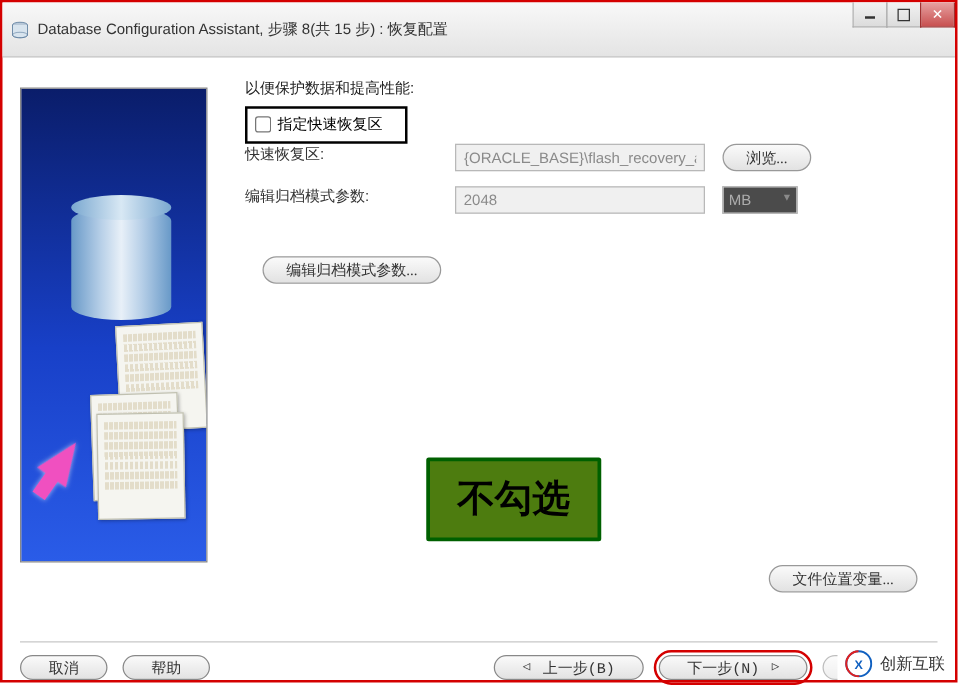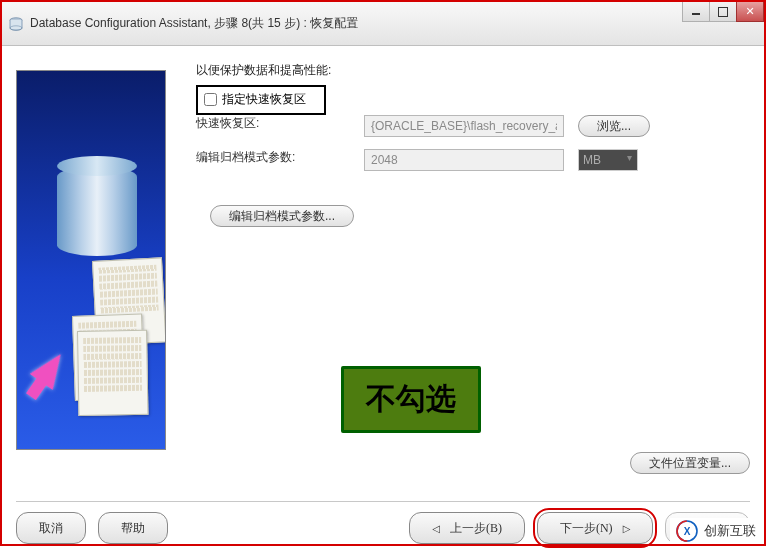--- a/index.html
+++ b/index.html
@@ -126,21 +126,21 @@
     .txt {
       width:200px; height:22px;
       border:1px solid #b8b8b8; background:#f0f0f0;
       color:#8a8a8a; padding:0 6px; font-size:12px;
       font-family: "Microsoft YaHei", Tahoma, sans-serif;
     }
     .pill-btn {
       height:22px; border:1px solid #999; border-radius:11px;
       background: linear-gradient(to bottom,#fafafa,#e2e2e2);
       padding:0 18px; font-size:12px; color:#333;
-      margin-left:14px; font-family: Liberation Sans, sans-serif;
+      margin-left:14px; font-family: Liberation Serif, serif;
       display:inline-flex;align-items:center;
     }
     .unit-sel {
       width:60px; height:22px; margin-left:14px;
       border:1px solid #b8b8b8; background:#000000; color:#8a8a8a;
       font-size:12px; padding-left:4px;
       -webkit-appearance:none; appearance:none;
       position:relative;
     }
     .unit-wrap{position:relative;display:inline-block;}
@@ -155,32 +155,32 @@
     }
 
     
     .button-bar {
       position:absolute; left:14px; right:14px; bottom:10px;
       border-top:1px solid #c8c8c8;
       padding-top:10px;
       display:flex; align-items:center;
     }
     .nav-btn {
-      height:32px; border:1px solid #888; border-radius:12px;
+      height:20px; border:1px solid #888; border-radius:12px;
       background: linear-gradient(to bottom,#fafafa,#e2e2e2);
       padding:0 22px; font-size:12px; color:#333;
-      font-family: Liberation Serif, serif; display:inline-flex;align-items:center; gap:6px;
+      font-family: Liberation Mono, monospace; display:inline-flex;align-items:center; gap:6px;
     }
     .nav-btn + .nav-btn { margin-left:12px;}
     .spacer{flex:1;}
     .red-outline { outline:2px solid #d40000; outline-offset:2px;}
     .tri-l::before{content:"◁"; font-size:10px; color:#333; margin-right:4px;}
     .tri-r::after{content:"▷"; font-size:10px; color:#333; margin-left:4px;}
     .file-loc-btn {
-      position:absolute; right:0; bottom:36px;
+      position:absolute; right:16px; bottom:36px;
     }
 
     .watermark {
       position:absolute; right:6px; bottom:6px;
       display:flex; align-items:center; gap:6px;
       font-size:13px; color:#333; background:#fff;
       padding:2px 6px;
     }
     .wm-logo{
       width:22px;height:22px;border-radius:50%;

